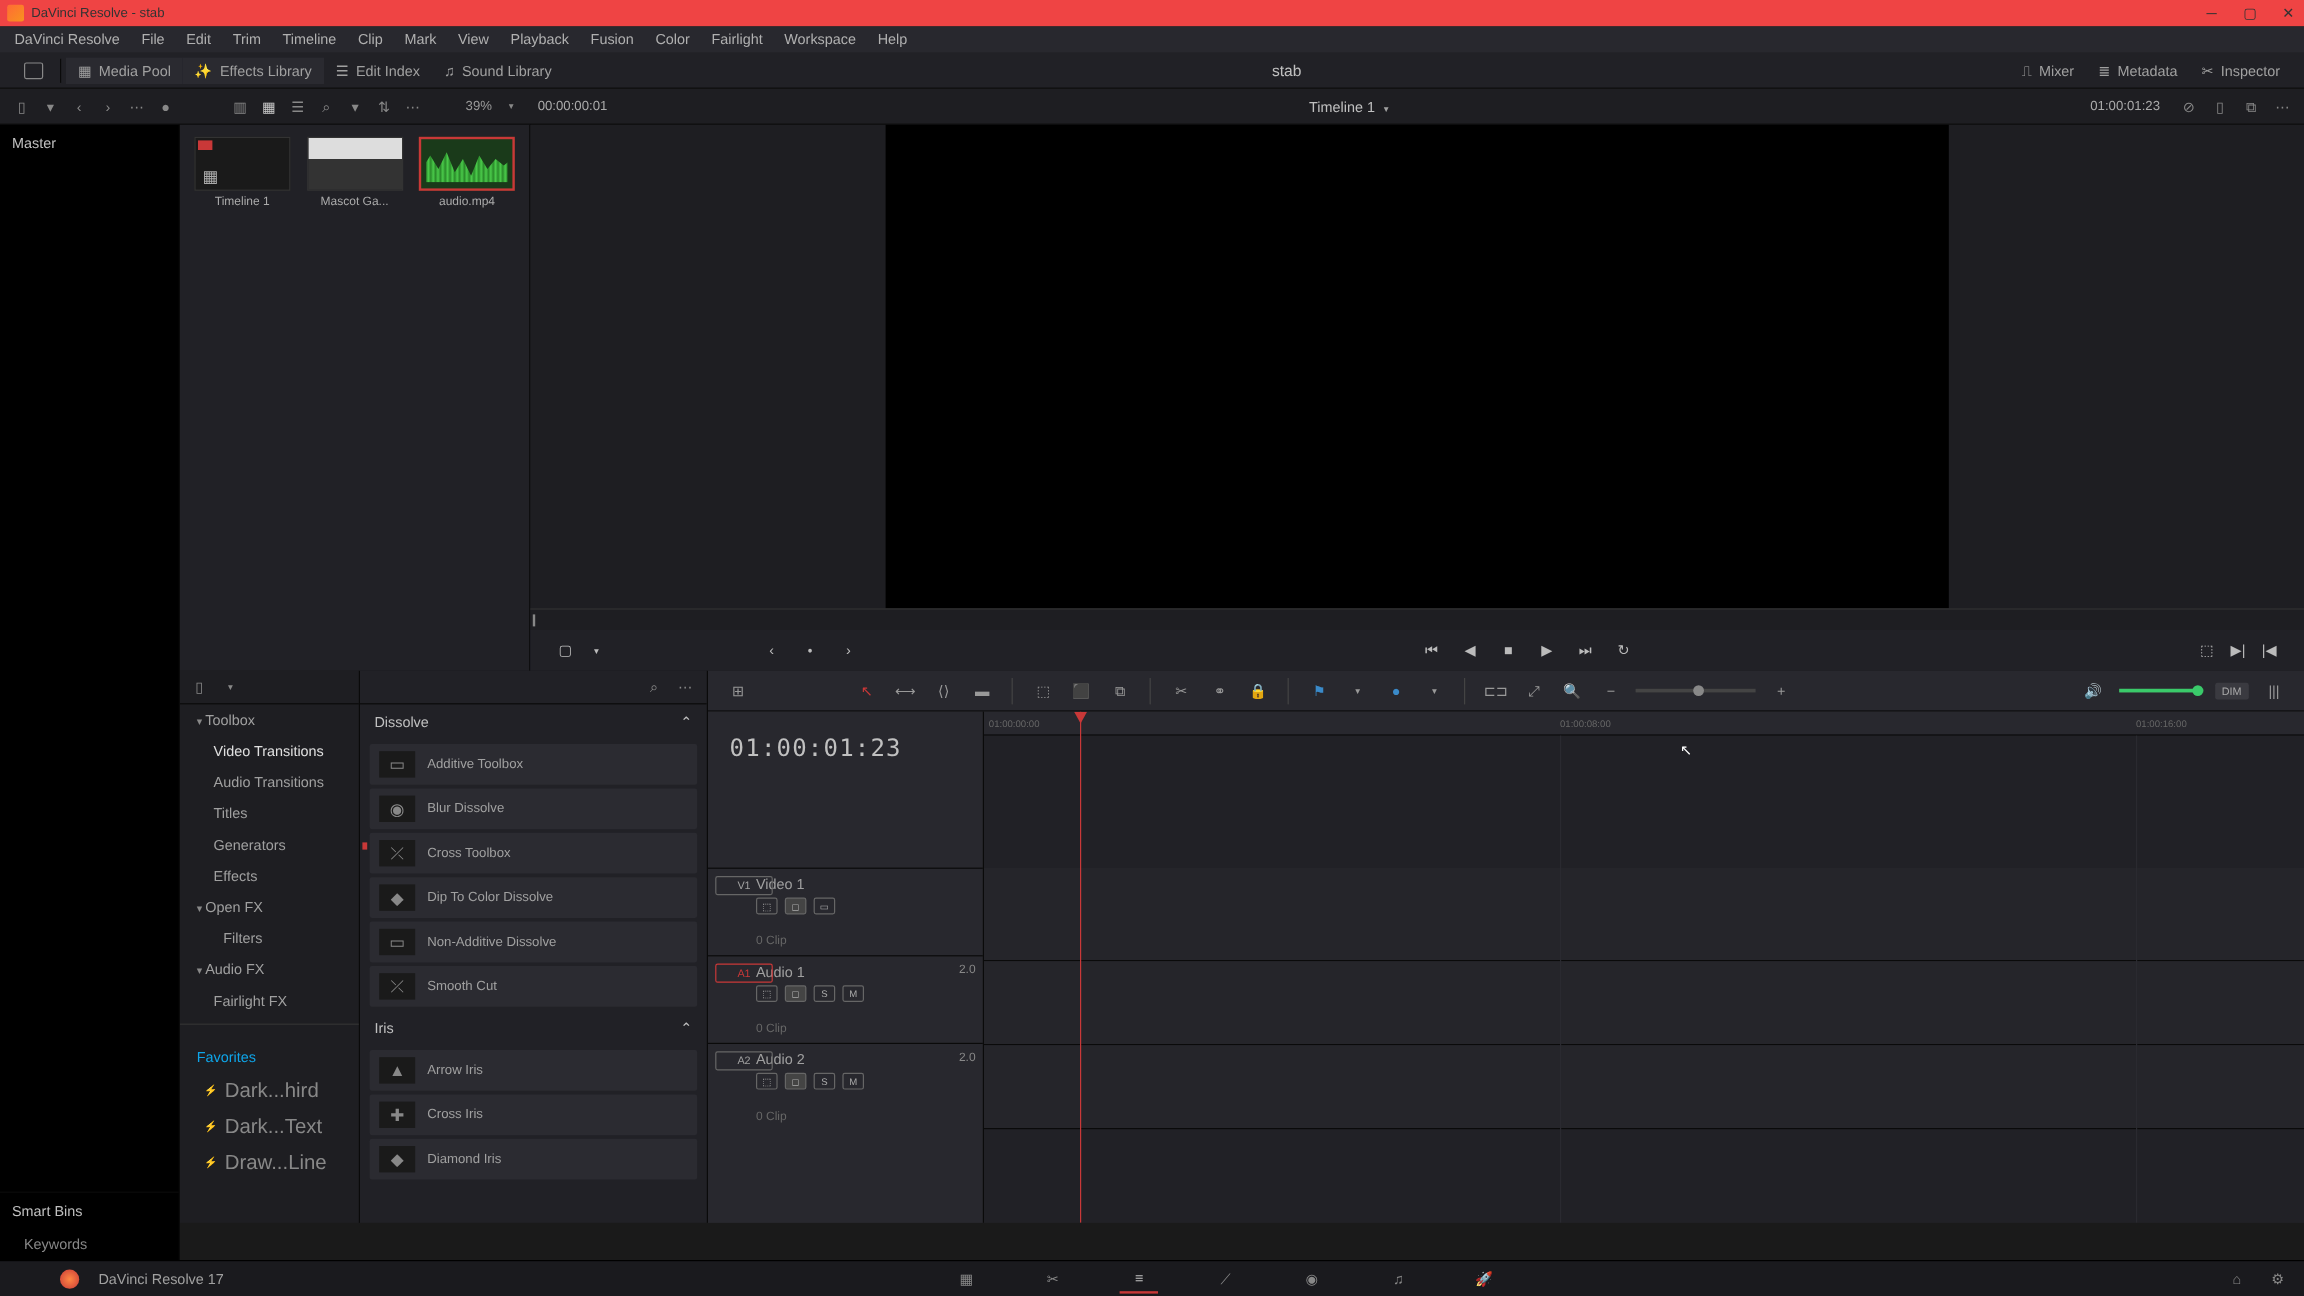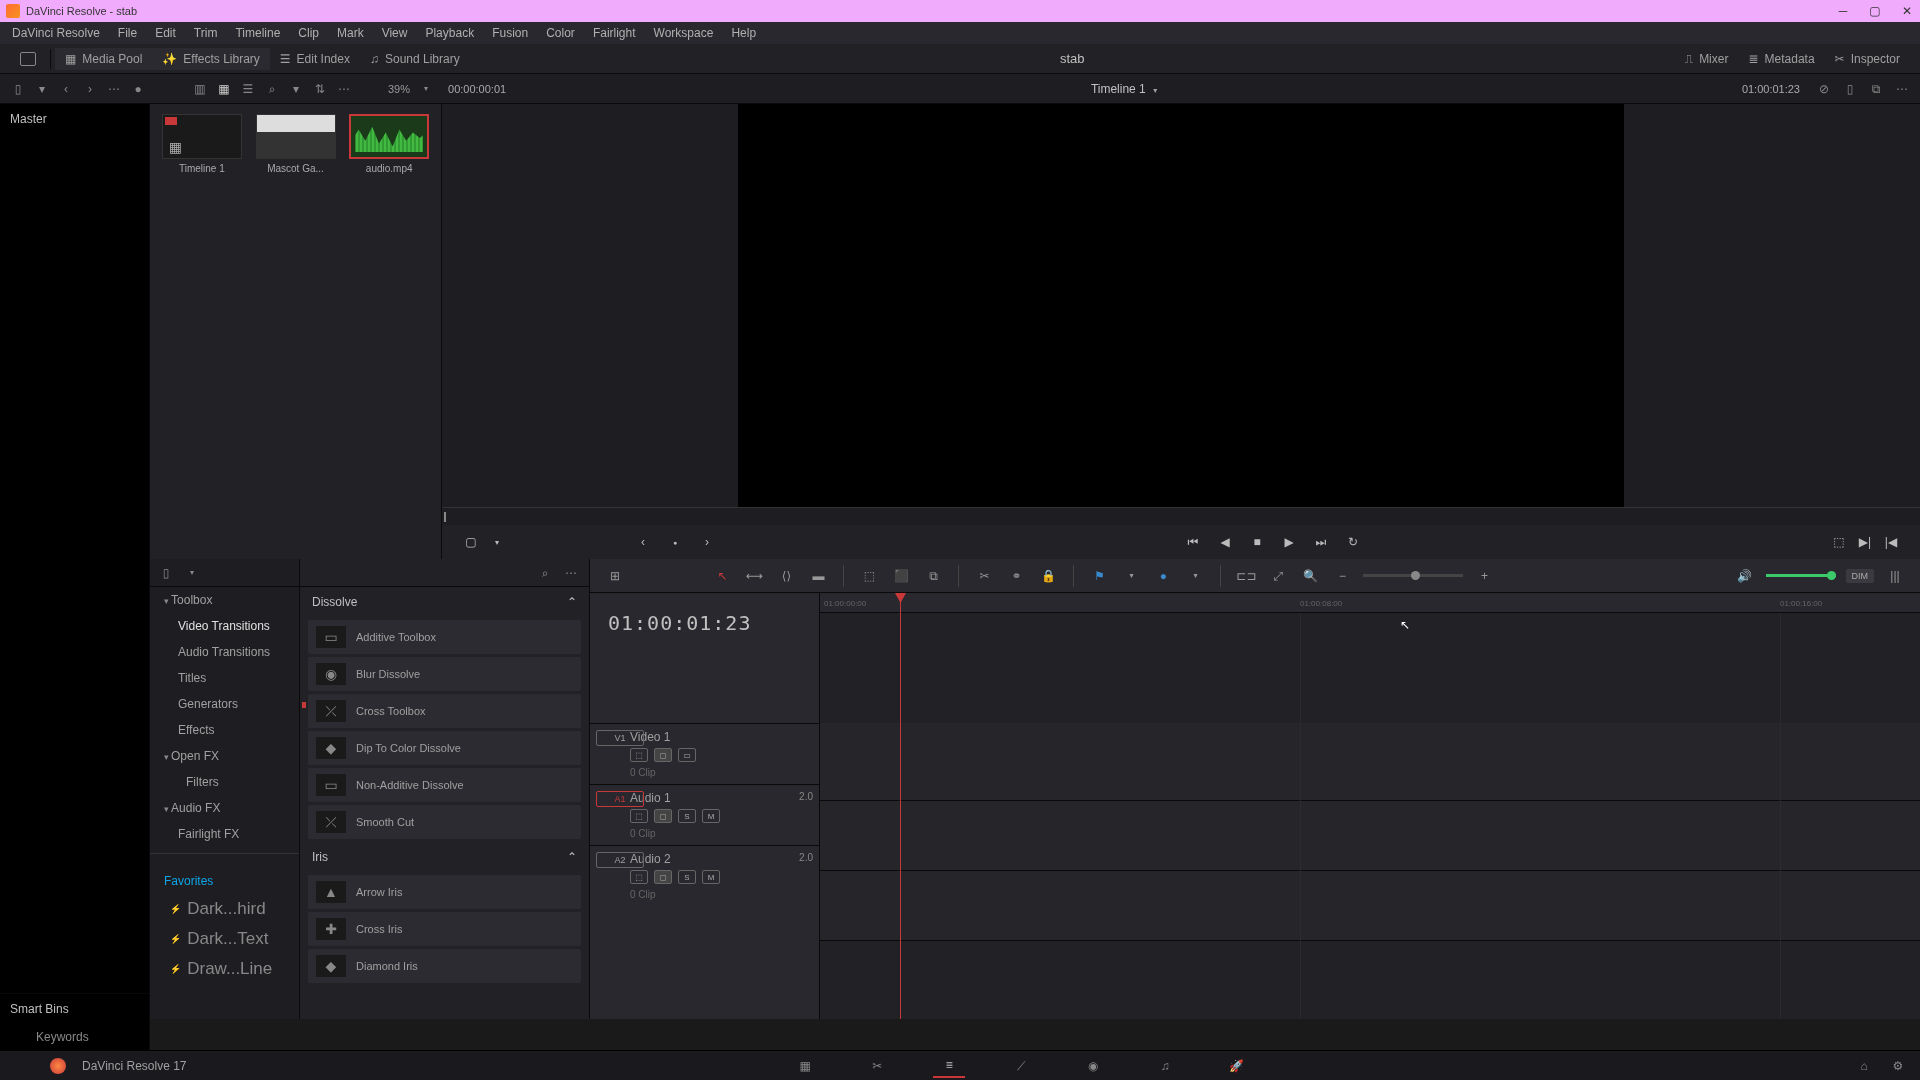--- a/index.html
+++ b/index.html
@@ -1,19 +1,19 @@
 <!DOCTYPE html>
 <html><head>
 <meta charset="utf-8">
 <style>
 * { margin: 0; padding: 0; box-sizing: border-box; font-family: Arial, sans-serif; font-size: 12px; user-select: none; }
 body { background: #1a1a1a; color: #a0a0a0; overflow: hidden; width: 1920px; height: 1080px; }
 
 
-.titlebar { height: 22px; background: #f0abfc; display: flex; align-items: center; padding: 0 6px; color: #333; }
+.titlebar { height: 22px; background: #ef4444; display: flex; align-items: center; padding: 0 6px; color: #333; }
 .titlebar-icon { width: 14px; height: 14px; background: linear-gradient(135deg, #ff6b35, #f7931e); border-radius: 2px; margin-right: 6px; }
 .titlebar-text { flex: 1; font-size: 11px; }
 .win-btns { display: flex; gap: 18px; }
 .win-btn { width: 14px; height: 14px; display: flex; align-items: center; justify-content: center; cursor: pointer; }
 
 
 .menubar { height: 22px; background: #28282e; display: flex; align-items: center; padding: 0 4px; gap: 2px; }
 .menu-item { padding: 2px 8px; color: #b0b0b0; font-size: 12px; cursor: pointer; }
 
 
@@ -30,21 +30,21 @@
 .zoom-text { color: #999; font-size: 11px; }
 .tc-text { color: #aaa; font-size: 11px; padding: 2px 6px; }
 
 
 .main-area { display: flex; height: calc(100% - 22px - 22px - 30px - 30px - 30px); }
 
 
 .left-panel { width: 150px; background: #000000; border-right: 1px solid #0a0a0a; display: flex; flex-direction: column; }
 .master-section { padding: 8px 10px; flex: 1; }
 .smartbins-header { padding: 8px 10px; color: #c0c0c0; border-top: 1px solid #0a0a0a; }
-.keywords-item { padding: 6px 36px; color: #888; }
+.keywords-item { padding: 6px 20px; color: #888; }
 
 
 .media-strip { width: 292px; background: #212126; padding: 10px; display: flex; gap: 10px; border-right: 1px solid #0a0a0a; }
 .clip-thumb { width: 85px; display: flex; flex-direction: column; align-items: center; gap: 4px; }
 .thumb-img { width: 80px; height: 45px; background: #000; border: 1px solid #333; position: relative; }
 .thumb-img.timeline1 { background: #1a1a1a; }
 .thumb-img.timeline1::before { content: ''; position: absolute; top: 2px; left: 2px; width: 12px; height: 8px; background: #c93838; }
 .thumb-img.timeline1::after { content: '▦'; position: absolute; bottom: 3px; left: 6px; color: #aaa; font-size: 14px; }
 .thumb-img.mascot { background: linear-gradient(#ddd 40%, #333 40%); }
 .thumb-img.audio { background: #1a3a1a; border: 2px solid #c93838; }
@@ -97,21 +97,21 @@
 
 .tl-content { flex: 1; display: flex; }
 .tl-header { width: 230px; background: #28282e; border-right: 1px solid #0a0a0a; }
 .tl-tc-big { font-size: 20px; color: #c0c0c0; padding: 18px; font-family: monospace; letter-spacing: 1px; }
 .track-head { border-top: 1px solid #0a0a0a; padding: 6px 6px 6px 40px; position: relative; }
 .track-dest { position: absolute; left: 6px; top: 6px; width: 48px; height: 16px; border: 1px solid #666; font-size: 9px; display: flex; align-items: center; justify-content: center; border-radius: 2px; }
 .track-dest.a1 { border-color: #c93838; color: #c93838; }
 .track-name-row { display: flex; justify-content: space-between; font-size: 11px; }
 .track-ctrl-row { display: flex; gap: 6px; margin-top: 4px; }
 .track-ctrl { width: 18px; height: 14px; border: 1px solid #666; font-size: 8px; display: flex; align-items: center; justify-content: center; color: #aaa; border-radius: 2px; }
-.clip-count { font-size: 10px; color: #666; margin-top: 5px; }
+.clip-count { font-size: 10px; color: #666; margin-top: 17px; }
 
 .tl-tracks { flex: 1; background: #212126; position: relative; overflow: hidden; }
 .tl-ruler { height: 20px; background: #28282e; border-bottom: 1px solid #0a0a0a; position: relative; }
 .ruler-tick { position: absolute; top: 6px; font-size: 8px; color: #666; }
 .playhead { position: absolute; top: 0; width: 1px; height: 100%; background: #c93838; left: 80px; z-index: 10; }
 .playhead::before { content: ''; position: absolute; top: 0; left: -5px; width: 11px; height: 10px; background: #c93838; clip-path: polygon(0 0, 100% 0, 50% 100%); }
 .track-lane { height: 78px; border-bottom: 1px solid #0a0a0a; background: #25252a; }
 .track-lane.audio { height: 70px; }
 .grid-line { position: absolute; top: 20px; bottom: 0; width: 1px; background: #2a2a30; }
 .cursor-arrow { position: absolute; left: 580px; top: 25px; color: #fff; font-size: 12px; z-index: 20; }

